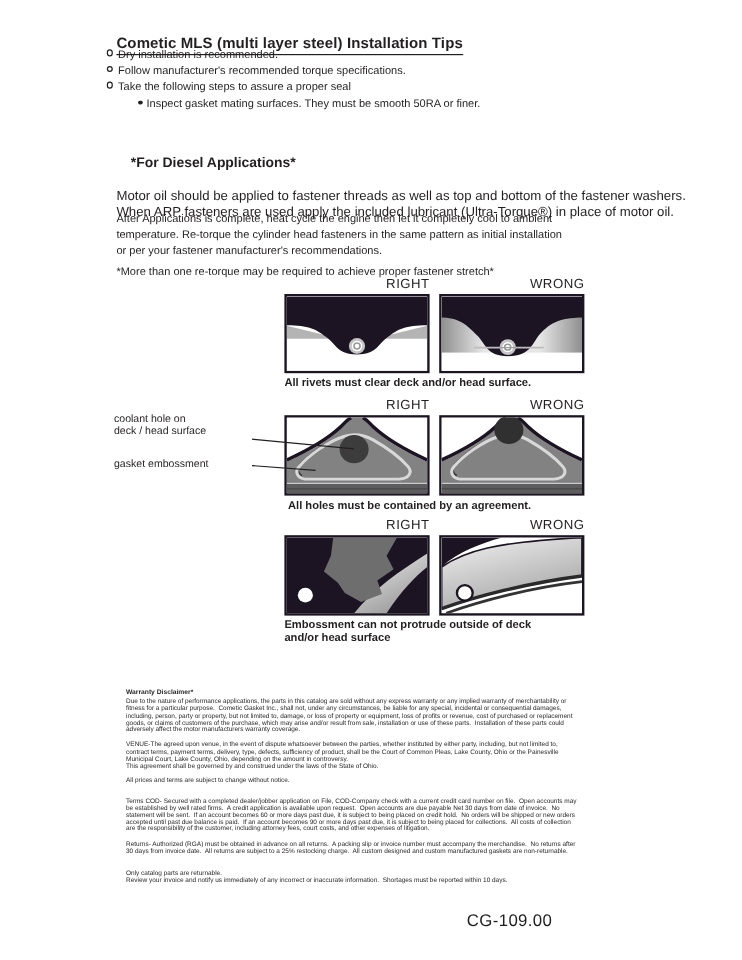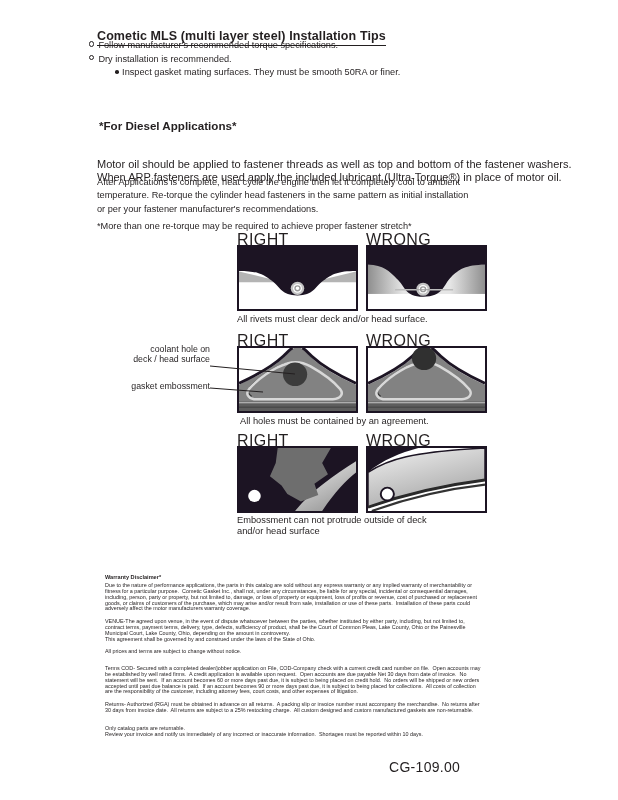--- a/index.html
+++ b/index.html
@@ -14,38 +14,38 @@
   .title{left:97px;top:29px;font-size:12.5px;font-weight:700;margin:0;
          border-bottom:1.6px solid #231f20;padding-bottom:1.5px;letter-spacing:.1px}
   .tips{left:89px;top:39px;font-size:9.2px;line-height:13.6px}
   .mk1{display:inline-block;width:3.4px;height:3.4px;border:1px solid #231f20;border-radius:50%;
        margin-right:4px;vertical-align:1.5px}
   .b2{padding-left:26px}
   .mk2{display:inline-block;width:3.6px;height:3.6px;background:#231f20;border-radius:50%;
        margin-right:3.5px;vertical-align:1.5px}
 
   
-  .h2{left:97px;top:117px;font-size:11.6px;font-weight:700;margin:2px}
+  .h2{left:97px;top:117px;font-size:11.6px;font-weight:700;margin:12px}
   .p1{left:97px;top:147px;font-size:11px;line-height:13.2px}
   .p2{left:97px;top:167px;font-size:9.2px;line-height:13.2px}
   .p3{left:97px;top:212px;font-size:9.2px}
 
   
-  .dlabel{width:121px;text-align:left;font-size:16px;letter-spacing:.4px}
+  .dlabel{width:121px;text-align:right;font-size:11px;letter-spacing:.4px}
   .box{width:117px;height:62px;border:2px solid #1c1423;background:#fff}
   .box2{width:117px;height:63px;border:2px solid #1c1423;background:#fff}
   .box svg,.box2 svg{display:block}
-  .cap{font-size:9.3px;font-weight:400;line-height:11px}
+  .cap{font-size:9.3px;font-weight:700;line-height:11px}
   .r1lr{left:237px;top:231px}.r1lw{left:366px;top:231px}
   .r1br{left:237px;top:245px}.r1bw{left:366px;top:245px}
   .r1cap{left:237px;top:314px}
   .r2lr{left:237px;top:332px}.r2lw{left:366px;top:332px}
   .r2br{left:237px;top:346px}.r2bw{left:366px;top:346px}
   .r2cap{left:240px;top:416px}
-  .ann{width:115px;text-align:right;font-size:8.8px;line-height:10px}
+  .ann{width:115px;text-align:left;font-size:8.8px;line-height:10px}
   .ann1{left:95px;top:344px}
   .ann2{left:95px;top:381px}
   .leader{left:205px;top:358px}
   .r3lr{left:237px;top:432px}.r3lw{left:366px;top:432px}
   .r3br{left:237px;top:446px}.r3bw{left:366px;top:446px}
   .r3cap{left:237px;top:515px}
 
   
   .lg{left:105px;width:455px;font-size:5.4px;line-height:5.85px}
   .lgh{left:105px;top:574px;font-size:5.6px;font-weight:700}
@@ -54,22 +54,23 @@
   .code{left:389px;top:759px;font-size:14px;letter-spacing:.3px}
 </style>
 </head>
 <body>
 
 <div>
 
   <h1 class="abs title">Cometic MLS (multi layer steel) Installation Tips</h1>
 
   <div class="abs tips">
+    <div><span class="mk1"></span><span>Dry installation is recommended.</span></div>
     <div><span class="mk1"></span><span>Follow manufacturer's recommended torque specifications.</span></div>
-    <div><span class="mk1"></span><span>Dry installation is recommended.</span></div>
+    <div><span class="mk1"></span><span>Take the following steps to assure a proper seal</span></div>
     <div class="b2"><span class="mk2"></span><span>Inspect gasket mating surfaces.  They must be smooth 50RA or finer.</span></div>
   </div>
 
   <h2 class="abs h2">*For Diesel Applications*</h2>
   <p class="abs p1 pre">Motor oil should be applied to fastener threads as well as top and bottom of the fastener washers.
 When ARP fasteners are used apply the included lubricant (Ultra-Torque®) in place of motor oil.</p>
   <p class="abs p2 pre">After Applications is complete, heat cycle the engine then let it completely cool to ambient
 temperature. Re-torque the cylinder head fasteners in the same pattern as initial installation
 or per your fastener manufacturer's recommendations.</p>
   <p class="abs p3 pre">*More than one re-torque may be required to achieve proper fastener stretch*</p>

